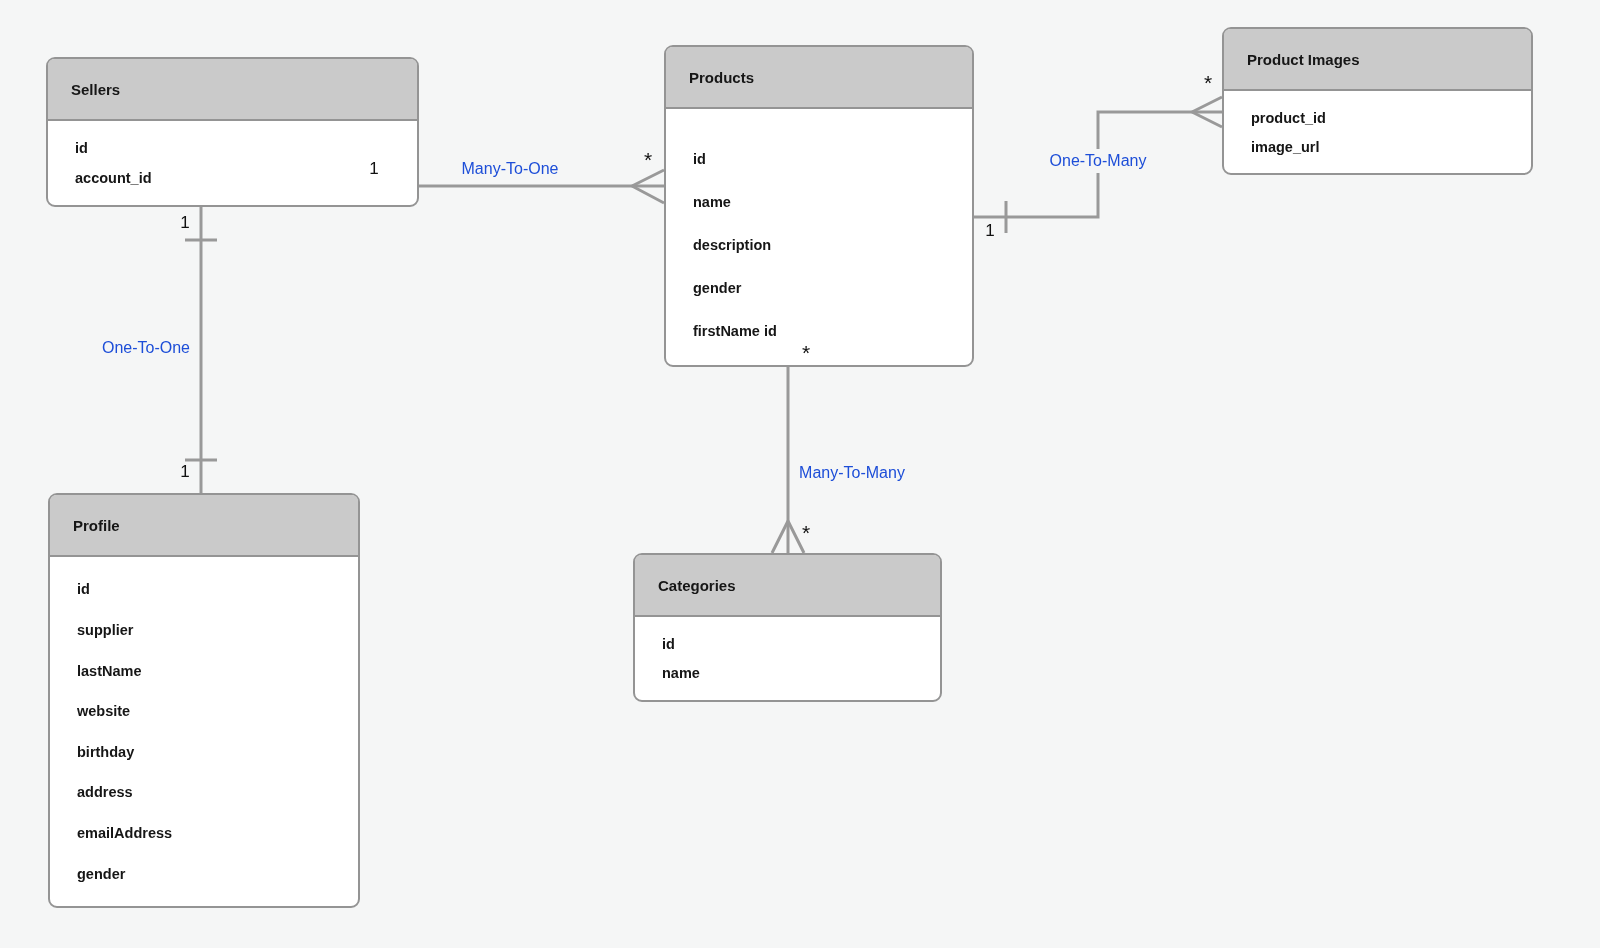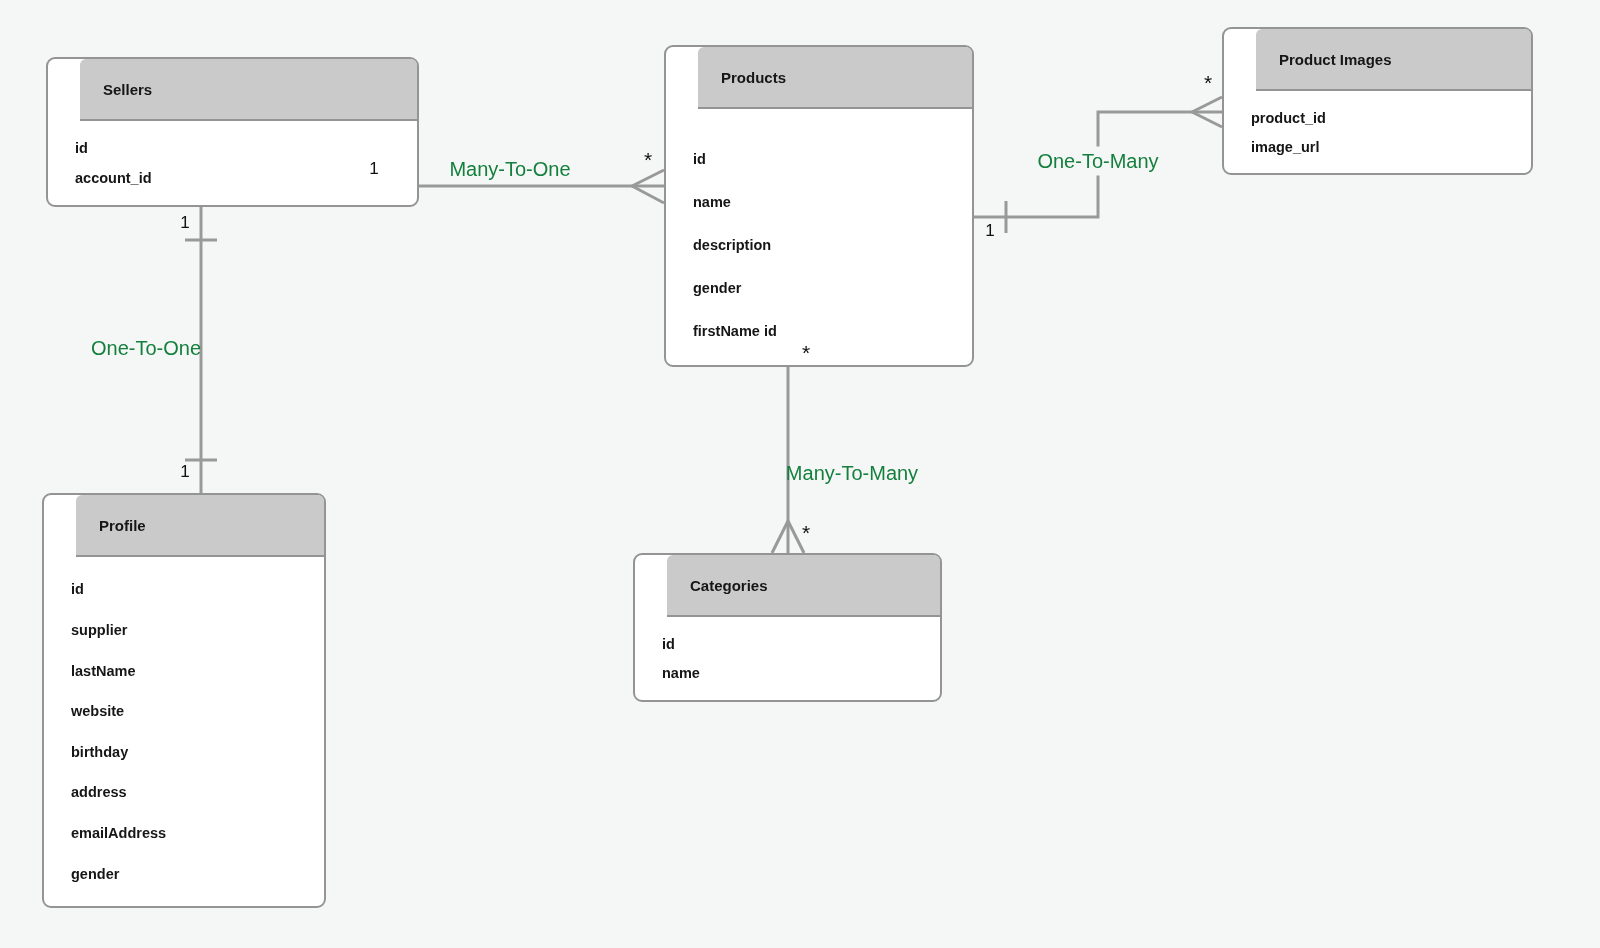--- a/index.html
+++ b/index.html
@@ -38,21 +38,20 @@
     flex: 0 0 60px;
     background: #cacaca;
     border-bottom: 2.5px solid #949494;
     border-radius: 6px 6px 0 0;
     display: flex;
     align-items: center;
     padding: 0 10px 0 23px;
     font-weight: bold;
     font-size: 15px;
     color: #161616;
-    margin-left: 32px;
   }
   .entity-fields {
     list-style: none;
     margin: 12px;
     padding: 0;
     flex: 1;
     display: flex;
     flex-direction: column;
   }
   .entity-fields li {
@@ -62,22 +61,22 @@
     padding-left: 15px;
     font-weight: bold;
     font-size: 14.5px;
     color: #161616;
     white-space: nowrap;
   }
   .rel-label {
     position: absolute;
     z-index: 3;
     transform: translate(-50%, -50%);
-    font-size: 20px;
-    color: #15803d;
+    font-size: 16px;
+    color: #1d4ed8;
     white-space: nowrap;
   }
   .rel-label.masked {
     background: #f5f6f6;
     padding: 3px 6px;
   }
   .card-one {
     position: absolute;
     z-index: 3;
     transform: translate(-50%, -50%);
@@ -148,21 +147,21 @@
   <div class="entity" style="left:1222px; top:27px; width:311px; height:148px;">
     <div class="entity-header">
       <span>Product Images</span>
     </div>
     <ul class="entity-fields">
       <li>product_id</li>
       <li>image_url</li>
     </ul>
   </div>
 
-  <div class="entity" style="left:42px; top:493px; width:284px; height:415px;">
+  <div class="entity" style="left:48px; top:493px; width:312px; height:415px;">
     <div class="entity-header">
       <span>Profile</span>
     </div>
     <ul class="entity-fields">
       <li>id</li>
       <li>supplier</li>
       <li>lastName</li>
       <li>website</li>
       <li>birthday</li>
       <li>address</li>

